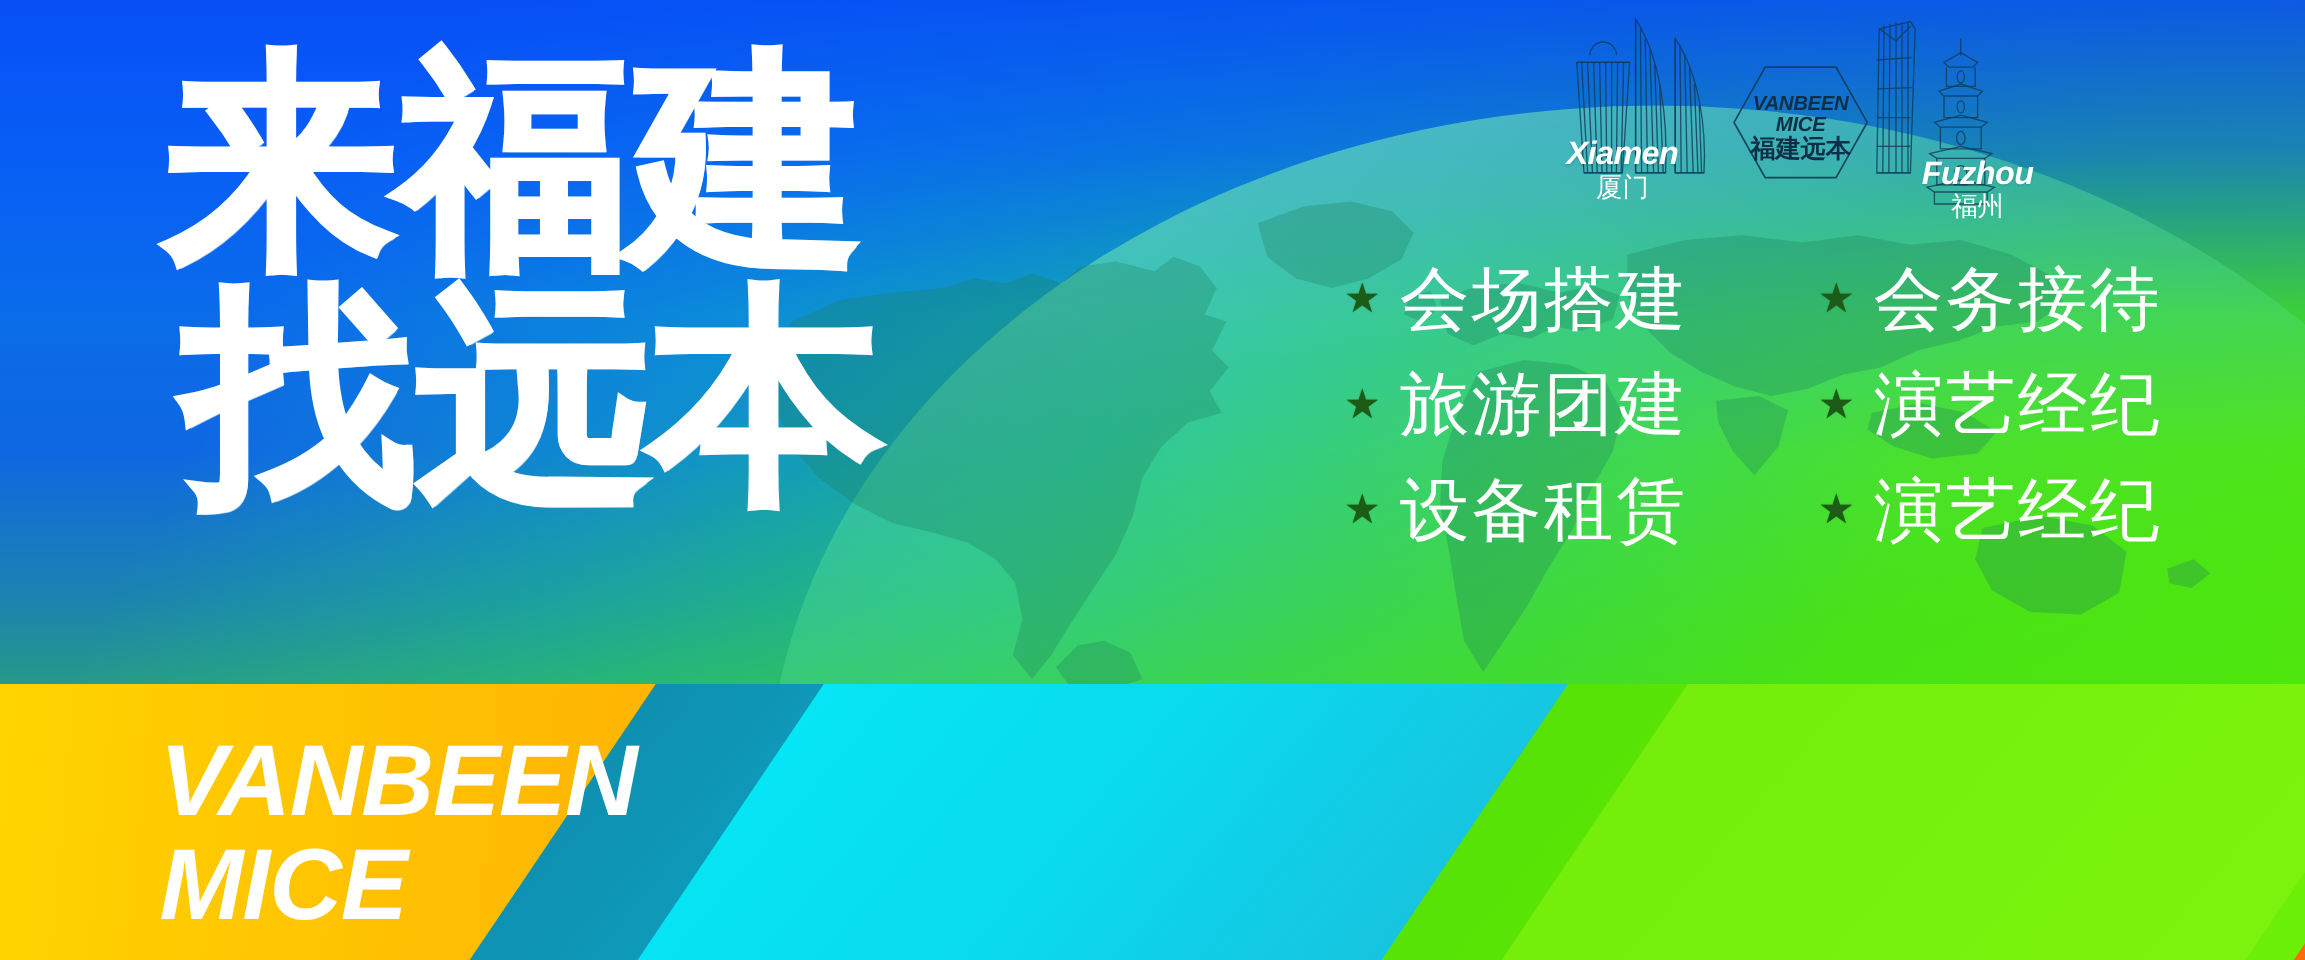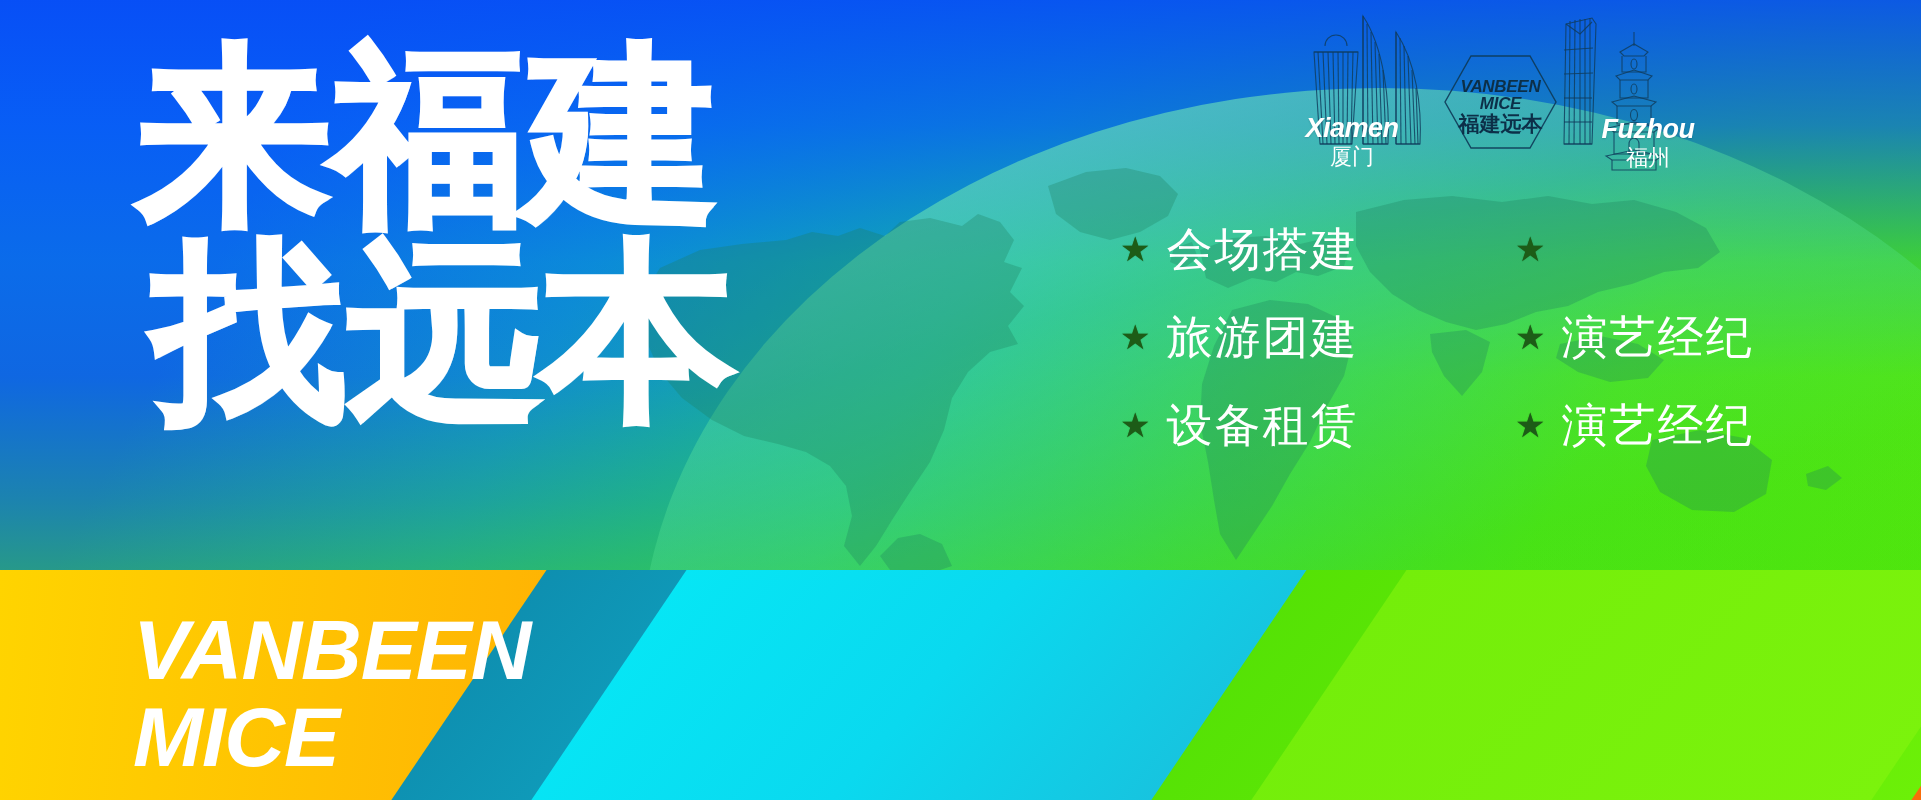--- a/index.html
+++ b/index.html
@@ -97,21 +97,21 @@
   }
   .svc .star {
     color:#1d5c17;
     font-size:34px;
     line-height:1;
     flex:0 0 auto;
     text-shadow:0 0 1px rgba(20,70,10,0.6);
   }
   .svc .svc-label {
     color:#ffffff;
-    font-size:46px;
+    font-size:58px;
     line-height:74px;
     letter-spacing:2px;
     font-weight:400;
     font-family:"DejaVu Sans","Liberation Sans",sans-serif;
     white-space:nowrap;
   }
 
   
   .cities {
     position:absolute;
@@ -136,21 +136,21 @@
     font-size:27px; font-weight:900; font-style:italic;
     letter-spacing:-0.5px;
     text-shadow:0 1px 2px rgba(0,0,0,0.14);
   }
   .city-label .cn {
     display:block;
     font-size:22px; font-weight:400; margin-top:4px;
     font-family:"DejaVu Sans","Liberation Sans",sans-serif;
   }
   #city-xiamen { left:-18px; top:80px; width:140px; }
-  #city-fuzhou { left:278px;  top:81px; width:140px;text-align:center; }
+  #city-fuzhou { left:278px;  top:96px; width:140px;text-align:center; }
 
   
   .hexmark {
     position:absolute; left:143px; top:48px;
     width:115px; height:100px;
     z-index:8;
   }
   .hexmark svg { position:absolute; inset:0; }
   .hexmark svg polygon { fill:none; stroke:#0e3a58; stroke-width:1.4; opacity:0.9; }
   .hex-txt {
@@ -271,20 +271,21 @@
       <span class="hl-line second">找远本</span>
     </div>
 
     <div class="services">
       <div class="svc">
         <span class="star">★</span>
         <span class="svc-label">会场搭建</span>
       </div>
       <div class="svc">
         <span class="star">★</span>
+        <span class="svc-label">会务接待</span>
       </div>
       <div class="svc">
         <span class="star">★</span>
         <span class="svc-label">旅游团建</span>
       </div>
       <div class="svc">
         <span class="star">★</span>
         <span class="svc-label">演艺经纪</span>
       </div>
       <div class="svc">

